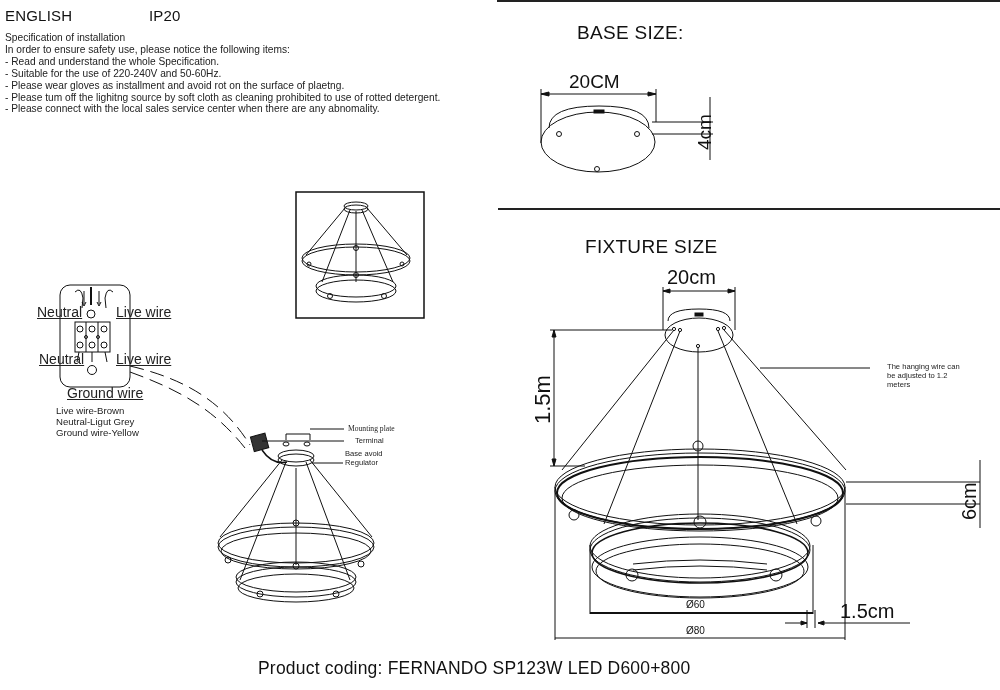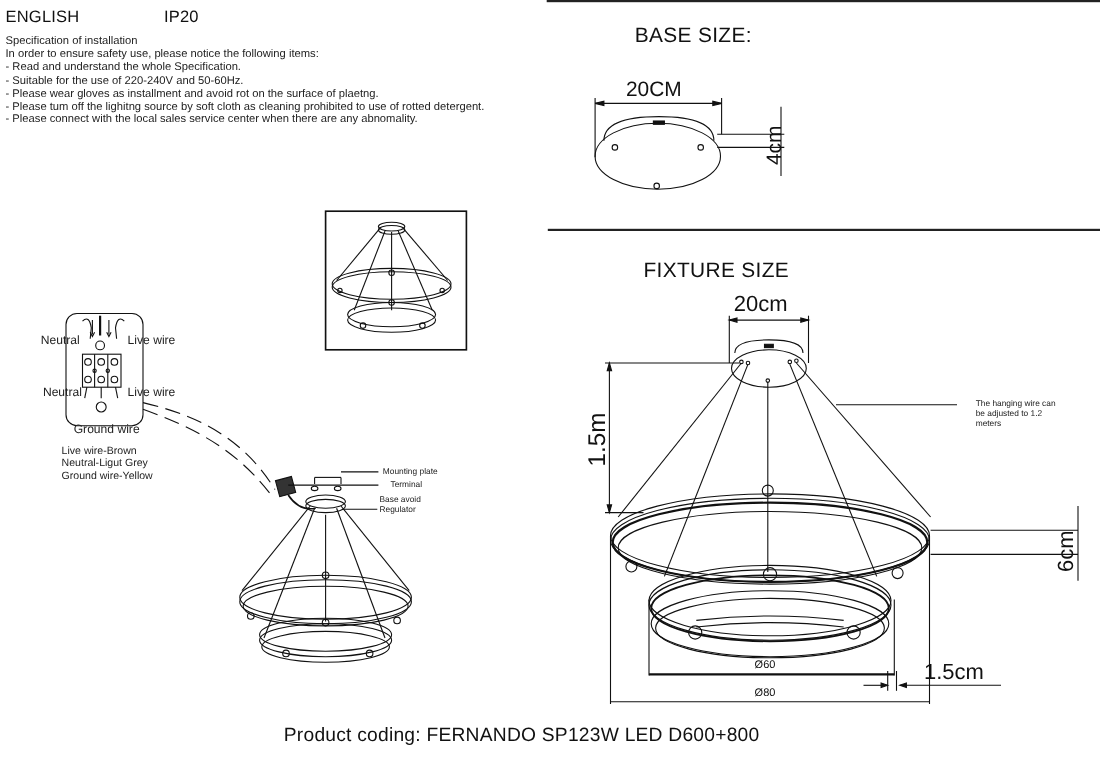--- a/index.html
+++ b/index.html
@@ -5,21 +5,21 @@
   html, body { margin: 0; padding: 0; background: #ffffff; }
   body { width: 1000px; height: 690px; position: relative; overflow: hidden;
          font-family: "Liberation Sans", sans-serif; color: #111; }
   .abs { position: absolute; white-space: nowrap; }
   .hdr { font-size: 15px; letter-spacing: 0.2px; }
   .spec { left: 5px; top: 32px; font-size: 10.2px; line-height: 11.9px; color: #222; }
   .spec div { white-space: nowrap; }
   .section-title { font-size: 19px; letter-spacing: 0.3px; margin-left: 46px; }
   .rule { position: absolute; height: 2px; background: #222; }
   svg { position: absolute; left: 0; top: 0; }
-  .label-sm { font-size: 11px; color: #222; }
+  .label-sm { font-size: 14px; color: #222; text-decoration: underline; }
   .label-xs { font-size: 7.6px; color: #222; line-height: 9px; }
   .wire-legend { font-size: 9.6px; line-height: 11px; color: #222; }
   .dim-big { font-size: 20px; }
   .footer { font-size: 17.5px; letter-spacing: 0.2px; }
 </style>
 </head>
 <body>
 
 <div class="abs hdr" style="left:5px; top:7px;">ENGLISH</div>
 <div class="abs hdr" style="left:149px; top:7px;">IP20</div>
@@ -218,21 +218,21 @@
 <div class="abs label-sm" style="left:39px; top:351px;">Neutral</div>
 <div class="abs label-sm" style="left:116px; top:351px;">Live wire</div>
 <div class="abs label-sm" style="left:67px; top:385px;">Ground wire</div>
 
 <div class="abs wire-legend" style="left:56px; top:405px;">
   <div>Live wire-Brown</div>
   <div>Neutral-Ligut Grey</div>
   <div>Ground wire-Yellow</div>
 </div>
 
-<div class="abs label-xs" style="left:348px; top:424px;">Mounting plate</div>
+<div class="abs label-xs" style="left:348px; top:424px;font-family:Liberation Serif, serif;">Mounting plate</div>
 <div class="abs label-xs" style="left:355px; top:436px;">Terminal</div>
 <div class="abs label-xs" style="left:345px; top:449px;">Base avoid</div>
 <div class="abs label-xs" style="left:345px; top:458px;">Regulator</div>
 
 <div class="abs dim-big" style="left:569px; top:71px; font-size:19px;">20CM</div>
 <div class="abs dim-big" style="left:694px; top:150px; transform:rotate(-90deg); transform-origin:left top; font-size:19px;">4cm</div>
 
 <div class="abs dim-big" style="left:667px; top:266px;">20cm</div>
 <div class="abs dim-big" style="left:530px; top:424px; transform:rotate(-90deg); transform-origin:left top; font-size:22px;">1.5m</div>
 <div class="abs label-xs" style="left:887px; top:362px;">

